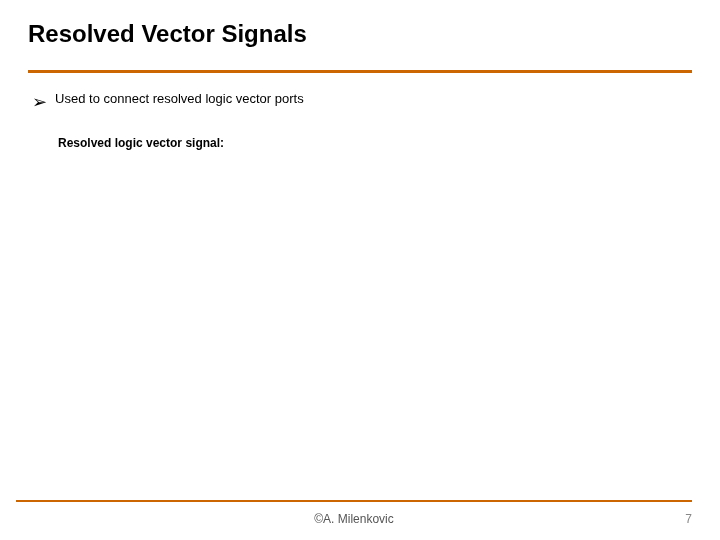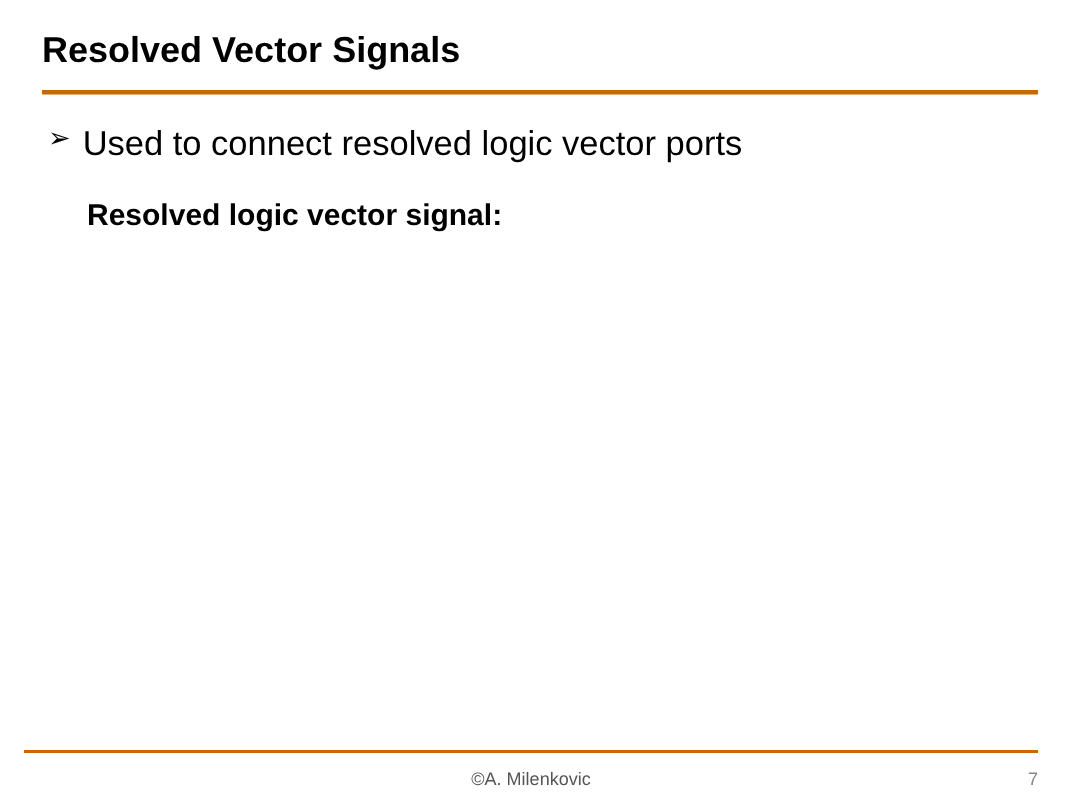--- a/index.html
+++ b/index.html
@@ -14,47 +14,47 @@
     .slide {
       width: 100%;
       height: 100%;
       padding: 20px 28px 0 28px;
       position: relative;
     }
     .title {
       font-size: 24px;
       font-weight: bold;
       color: #000;
-      margin-bottom: 12px;
+      margin-bottom: 22px;
     }
     .title-underline {
       height: 3px;
       background: #cc6600;
       margin-bottom: 18px;
     }
     .bullet-row {
       display: flex;
       align-items: flex-start;
       margin-bottom: 22px;
       padding-left: 4px;
     }
     .arrow-bullet {
       font-size: 18px;
       color: #000;
       margin-right: 8px;
       line-height: 1.3;
     }
     .bullet-text {
-      font-size: 23px;
+      font-size: 13px;
       color: #000;
       line-height: 1.3;
       text-align: right;
     }
     .subheading {
-      font-size: 20px;
+      font-size: 12px;
       font-weight: bold;
       color: #000;
       margin-left: 30px;
     }
     .code-box {
       margin: 0 6px;
       border: 3px solid #7a7a7a;
       padding: 10px 10px;
       font-family: "Courier New", Courier, monospace;
       font-size: 14.5px;

